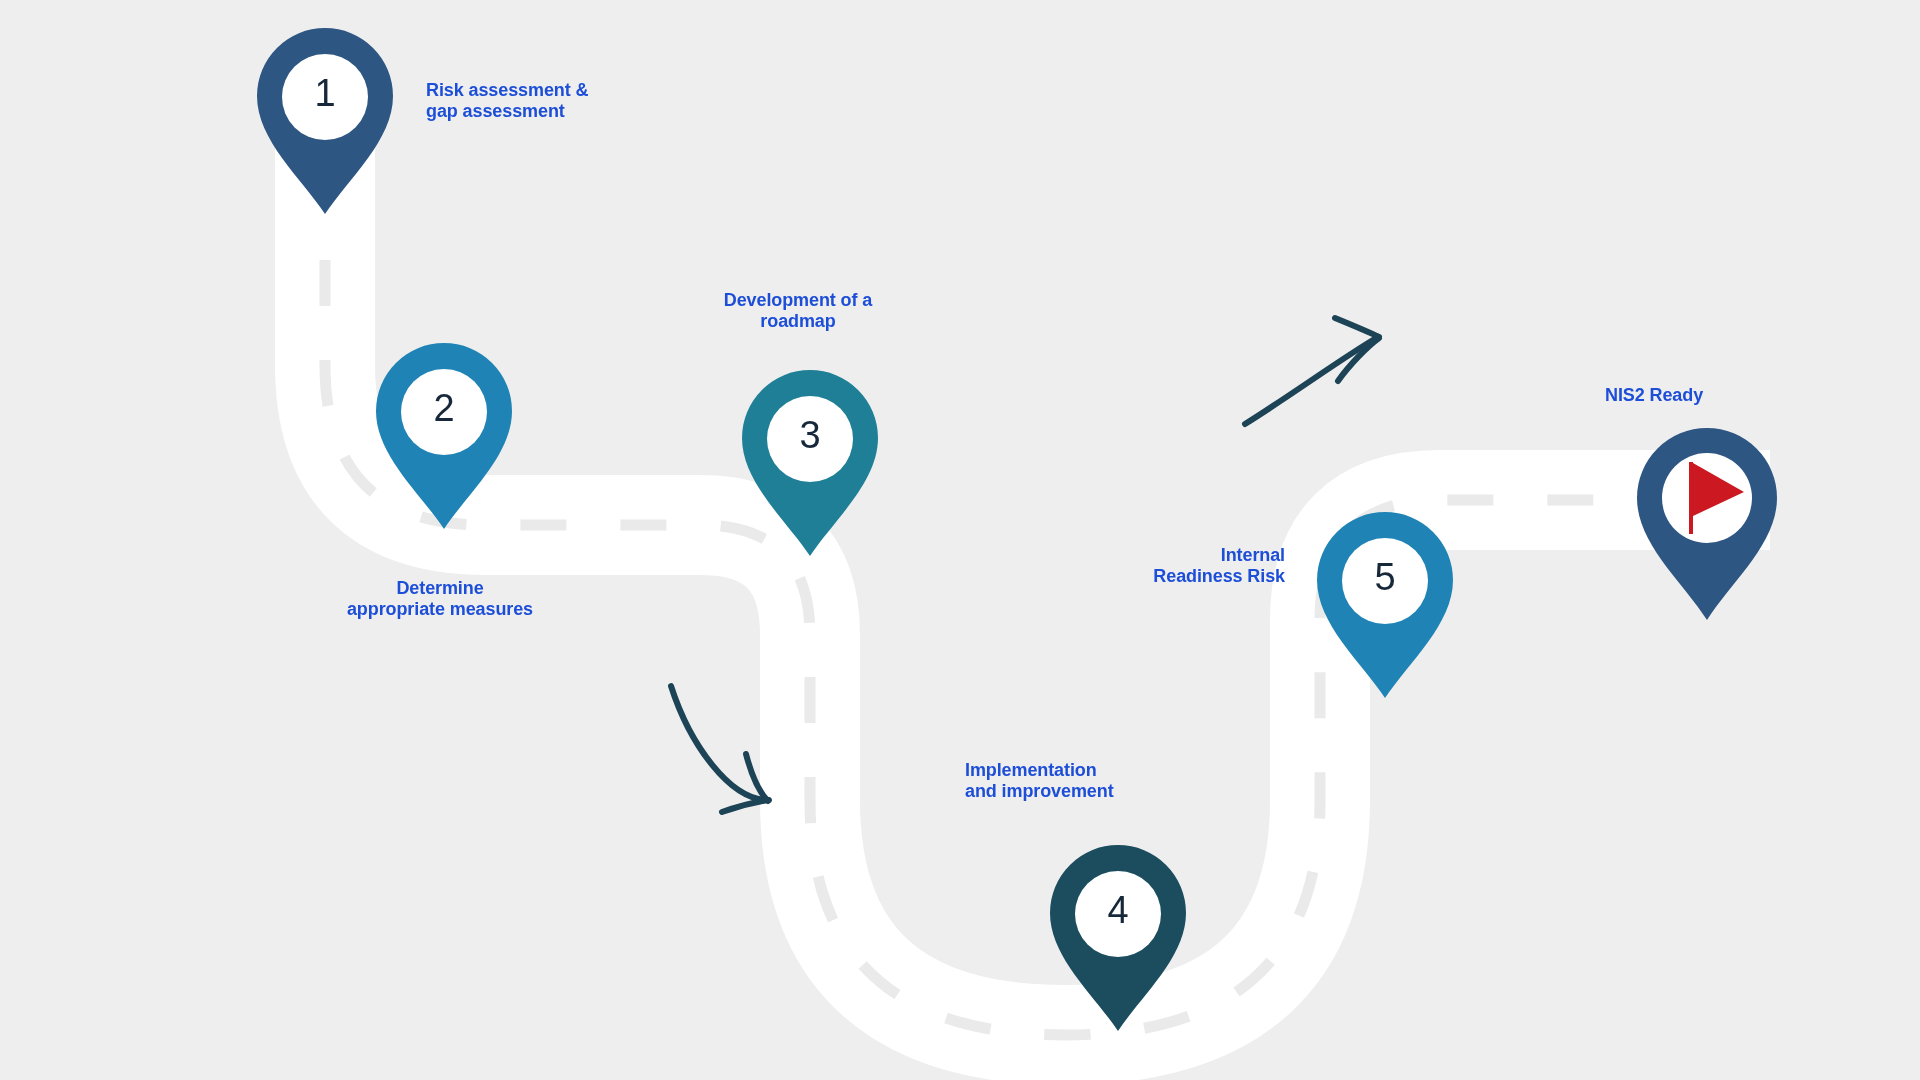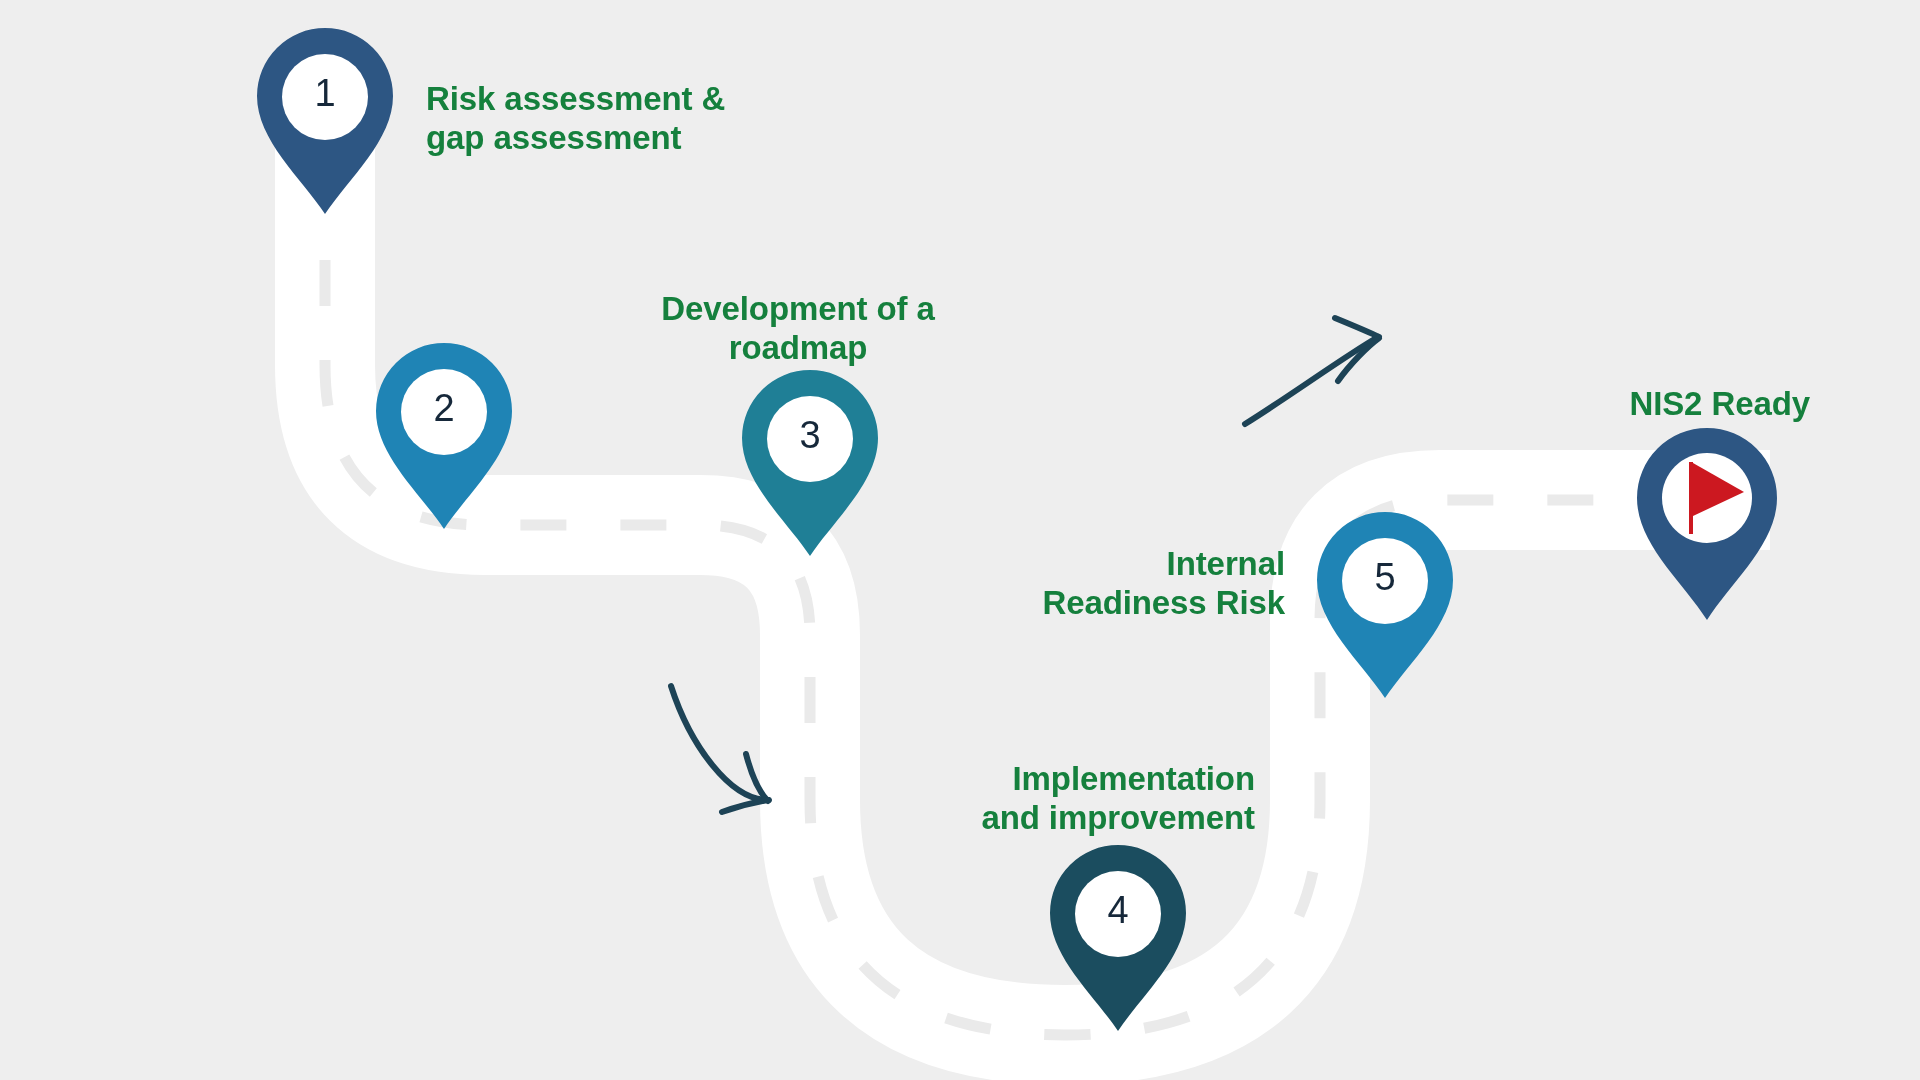--- a/index.html
+++ b/index.html
@@ -20,23 +20,23 @@
   }
   #roadmap-svg {
     position: absolute;
     left: 0;
     top: 0;
     width: 1920px;
     height: 1080px;
   }
   .step-label {
     position: absolute;
-    color: #15803d;
+    color: #1d4ed8;
     font-weight: bold;
-    font-size: 33px;
+    font-size: 18px;
     line-height: 1.17;
     white-space: pre-line;
     letter-spacing: -0.1px;
   }
   .pin-number {
     position: absolute;
     color: #16283a;
     font-size: 38px;
     font-weight: 400;
     font-family: "Liberation Sans", sans-serif;
@@ -153,25 +153,27 @@
 
   <div class="pin-number" style="left:285px; top:72px; width:80px;">1</div>
   <div class="pin-number" style="left:404px; top:387px; width:80px;">2</div>
   <div class="pin-number" style="left:770px; top:414px; width:80px;">3</div>
   <div class="pin-number" style="left:1078px; top:889px; width:80px;">4</div>
   <div class="pin-number" style="left:1345px; top:556px; width:80px;">5</div>
 
   <div class="step-label" style="left:426px; top:80px; text-align:left;">Risk assessment &amp;
 gap assessment</div>
 
+  <div class="step-label" style="left:280px; top:578px; width:320px; text-align:center;">Determine
+appropriate measures</div>
 
   <div class="step-label" style="left:648px; top:290px; width:300px; text-align:center;">Development of a
 roadmap</div>
 
-  <div class="step-label" style="left:965px; top:760px; width:290px; text-align:right;">Implementation
+  <div class="step-label" style="left:965px; top:760px; width:290px; text-align:left;">Implementation
 and improvement</div>
 
   <div class="step-label" style="left:1020px; top:545px; width:265px; text-align:right;">Internal
 Readiness Risk</div>
 
-  <div class="step-label" style="left:1605px; top:385px; width:205px; text-align:right;">NIS2 Ready</div>
+  <div class="step-label" style="left:1605px; top:385px; width:205px; text-align:left;">NIS2 Ready</div>
 
 </div>
 
 </body></html>

